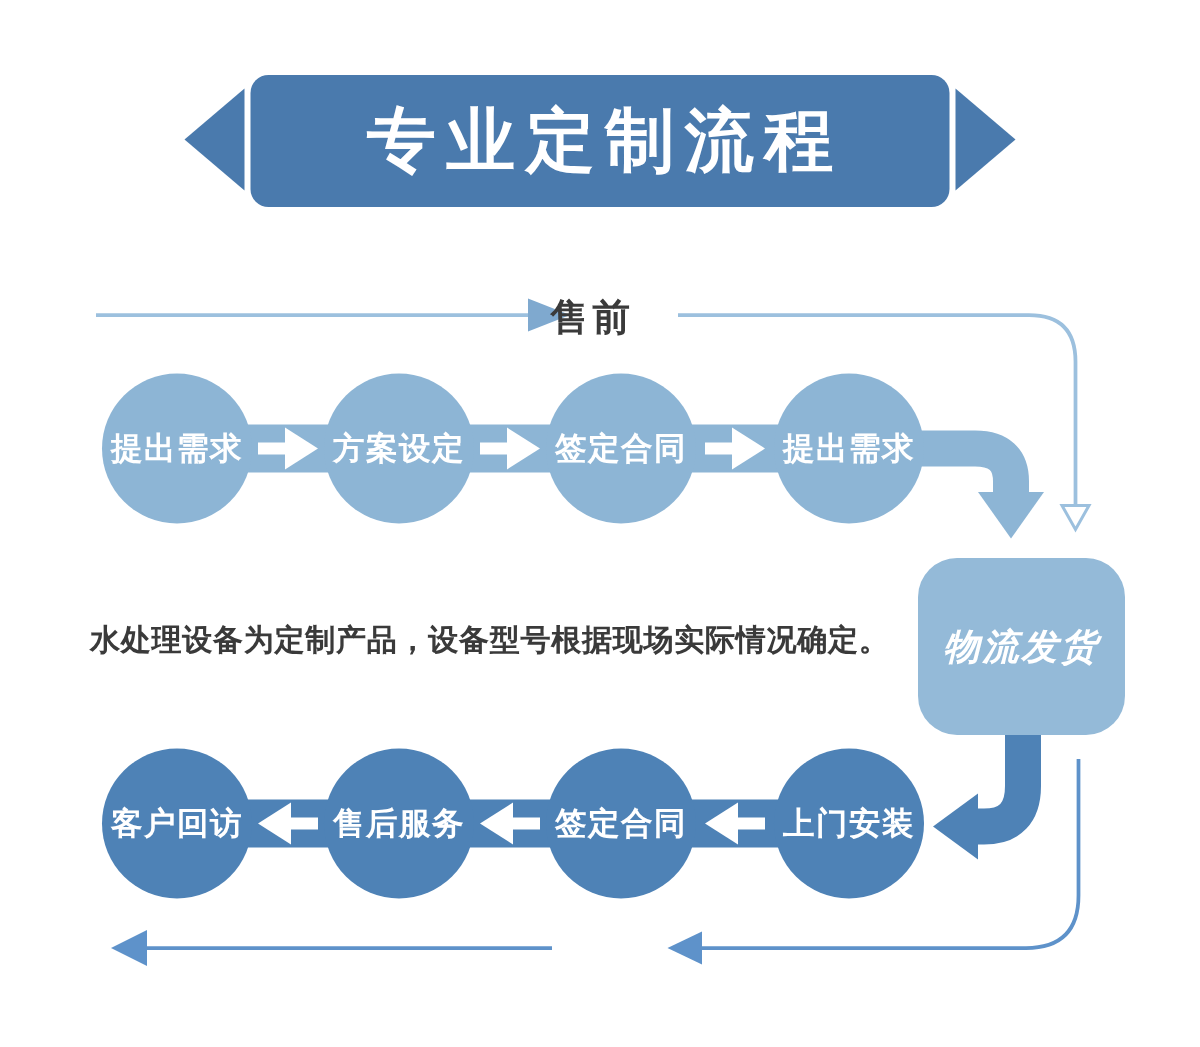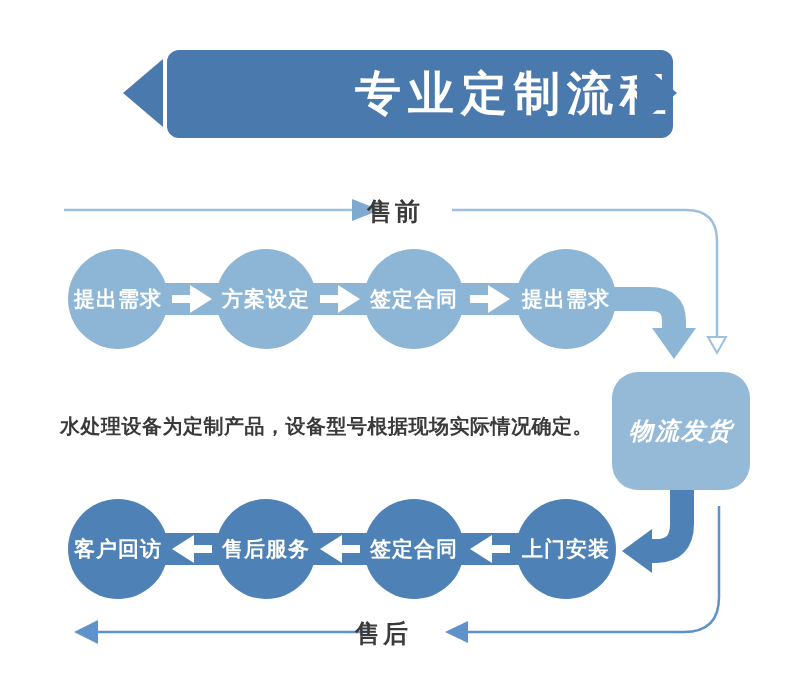--- a/index.html
+++ b/index.html
@@ -6,22 +6,22 @@
     --banner-blue:#4a7aad; --light-blue:#8db5d5; --dark-blue:#4e82b6;
     --box-blue:#94bad8; --line-light:#9cc0de; --arrow-light:#7fa9cf;
     --line-dark:#5e92ca; --text-dark:#3a3a3a; --white:#ffffff;
   }
   *{margin:0;padding:0;box-sizing:border-box;}
   body{background:#ffffff;font-family:"Liberation Sans","DejaVu Sans",sans-serif;}
   .canvas{position:relative;width:800px;height:698px;background:#ffffff;overflow:hidden;}
   .overlay{position:absolute;left:0;top:0;z-index:0;}
 
   
-  .banner{position:absolute;left:167px;top:50px;width:506px;height:88px;background:var(--banner-blue);
-    border-radius:12px;display:flex;align-items:center;justify-content:flex-end;z-index:1;}
+  .banner{position:absolute;left:167px;top:50px;width:466px;height:88px;background:var(--banner-blue);
+    border-radius:12px;display:flex;align-items:center;justify-content:center;z-index:1;}
   .banner-title{color:#fff;font-size:46px;font-weight:bold;letter-spacing:7px;padding-left:7px;}
   .tri{position:absolute;width:0;height:0;border-top:34px solid transparent;border-bottom:34px solid transparent;z-index:1;}
   .tri.left{left:123px;top:59px;border-right:40px solid var(--banner-blue);}
   .tri.right{left:637px;top:59px;border-left:40px solid var(--banner-blue);}
 
   
   .phase{position:absolute;width:90px;color:var(--text-dark);
     font-size:25px;font-weight:bold;letter-spacing:3px;z-index:2;}
   .phase.presale{left:367px;top:195px;}
   .phase.aftersale{left:355px;top:617px;}
@@ -78,21 +78,20 @@
     <polygon points="98,620 98,644 74,632" fill="var(--line-dark)"></polygon>
   </svg>
 
   <div class="tri left"></div>
   <div class="banner">
     <span class="banner-title">专业定制流程</span>
   </div>
   <div class="tri right"></div>
 
   <div class="phase presale">售前</div>
-  <div class="phase aftersale">售后</div>
 
   <div class="row-top">
     <div class="band top"></div>
     <div class="circle light c1">
       <span>提出需求</span>
     </div>
     <div class="circle light c2">
       <span>方案设定</span>
     </div>
     <div class="circle light c3">

